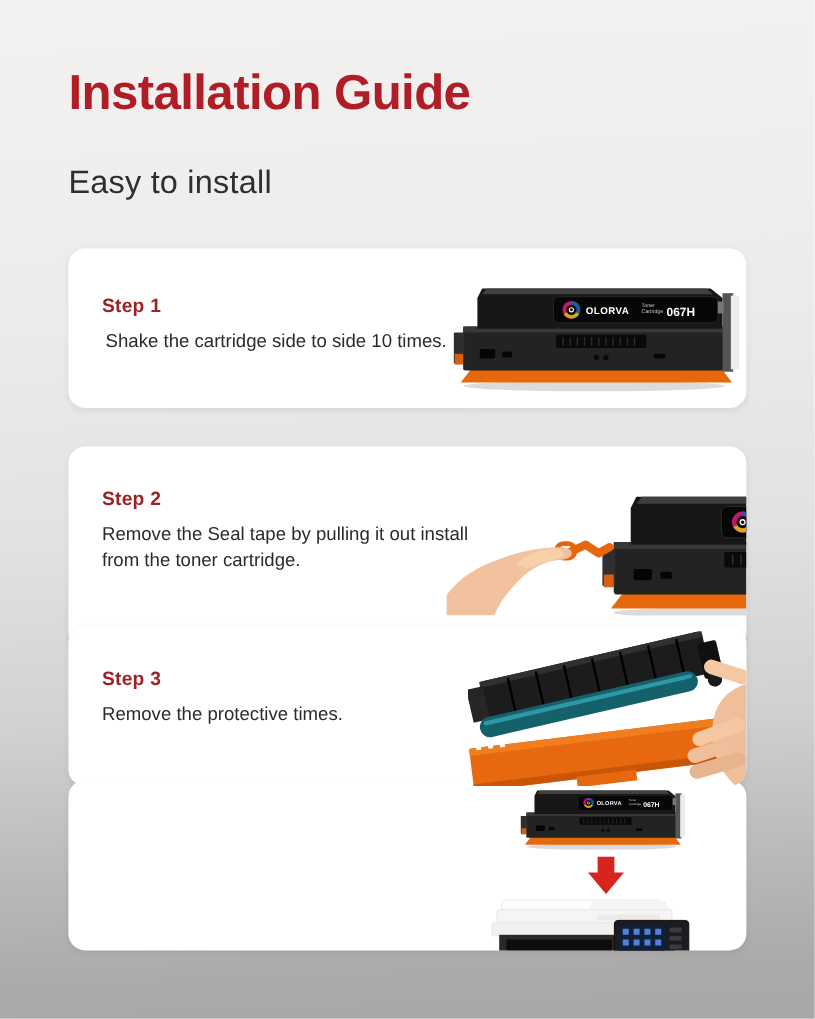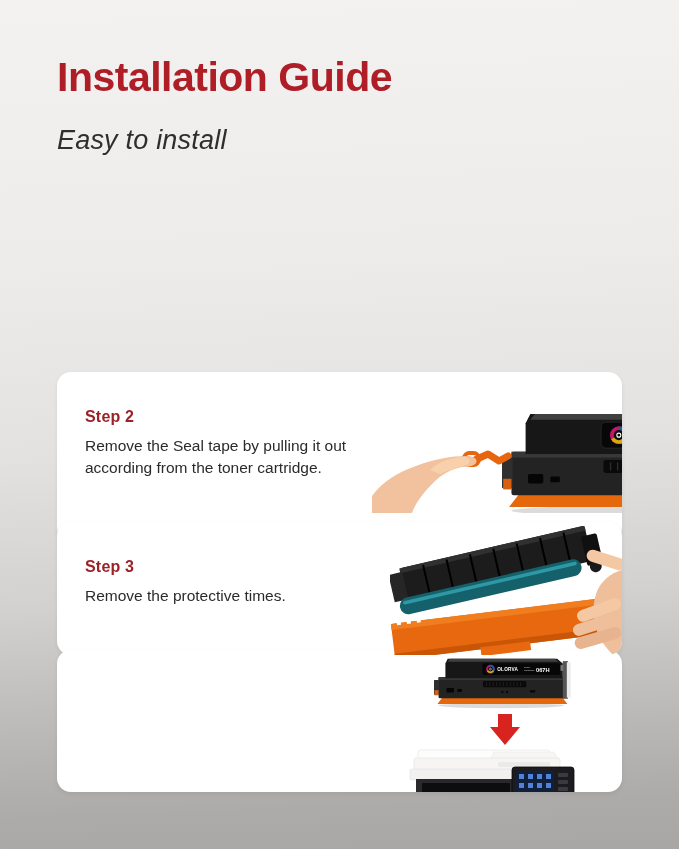--- a/index.html
+++ b/index.html
@@ -11,22 +11,22 @@
     background:linear-gradient(178deg,
       #f3f2f1 0%, #edecEB 30%, #e3e2e1 52%,
       #d2d1d0 70%, #b9b8b7 85%, #acabaa 94%, #a8a7a6 100%);
   }
   .header{ position:absolute; left:57px; top:54px; }
   .title{
     font-size:41px; font-weight:700; letter-spacing:-0.5px;
     color:#AF1E26;
   }
   .subtitle{
-    margin-top:24px;
-    font-size:27px; font-weight:400; color:#2e2e2e; letter-spacing:0.2px;font-style:italic;
+    margin-top:36px;
+    font-size:27px; font-weight:400; color:#2e2e2e; letter-spacing:0.2px;
   }
   .card{
     position:absolute; left:57px; width:565px;
     background:#ffffff; border-radius:14px;
     box-shadow:0 2px 5px rgba(0,0,0,0.07);
     overflow:hidden;
   }
   #card-1{ top:207px; height:133px; }
   #card-2{ top:372px; height:169px; }
   #card-3{ top:522px; height:133px; }
@@ -88,25 +88,34 @@
   </defs>
 </svg>
 
 <div class="stage">
 
   <div class="header">
     <div class="title">Installation Guide</div>
     <div class="subtitle">Easy to install</div>
   </div>
 
+  <div class="card" id="card-1">
+    <div class="step-text">
+      <div class="step-label">Step 1</div>
+      <div class="step-desc">Shake the cartridge side to side 10 times.</div>
+    </div>
+    <svg id="art-1" class="art" width="238" height="96" viewBox="0 0 240 92">
+      <use href="#cart-art"></use>
+    </svg>
+  </div>
 
   <div class="card" id="card-2">
     <div class="step-text">
       <div class="step-label">Step 2</div>
-      <div class="step-desc">Remove the Seal tape by pulling it out according from the toner cartridge.</div>
+      <div class="step-desc">Remove the Seal tape by pulling it out install from the toner cartridge.</div>
     </div>
     <svg id="art-2" class="art" width="250" height="109" viewBox="0 0 250 109">
       <g>
         <use href="#cart-art" transform="translate(130,4) scale(1.18)"></use>
       </g>
       <g>
         <path d="M103,56 L116,50 L127,57 L136,52" stroke="#E8650F" stroke-width="7" fill="none" stroke-linejoin="round" stroke-linecap="round"></path>
         <rect x="92" y="49" width="15" height="12" rx="5.5" fill="none" stroke="#E8650F" stroke-width="4"></rect>
       </g>
       <g>

